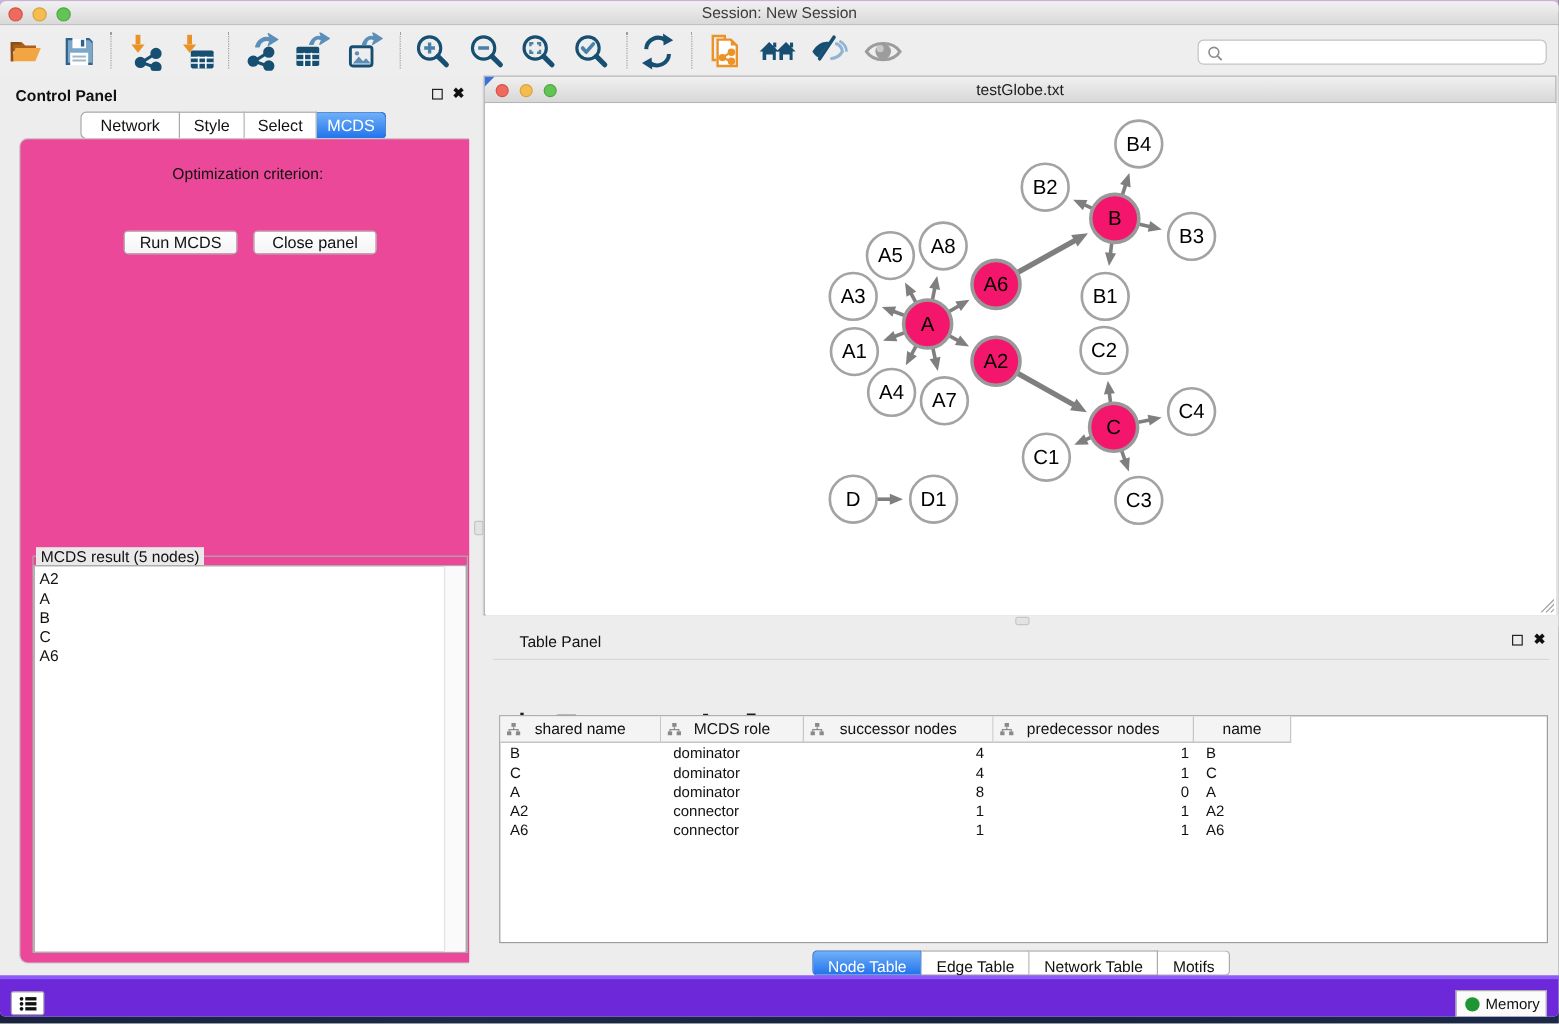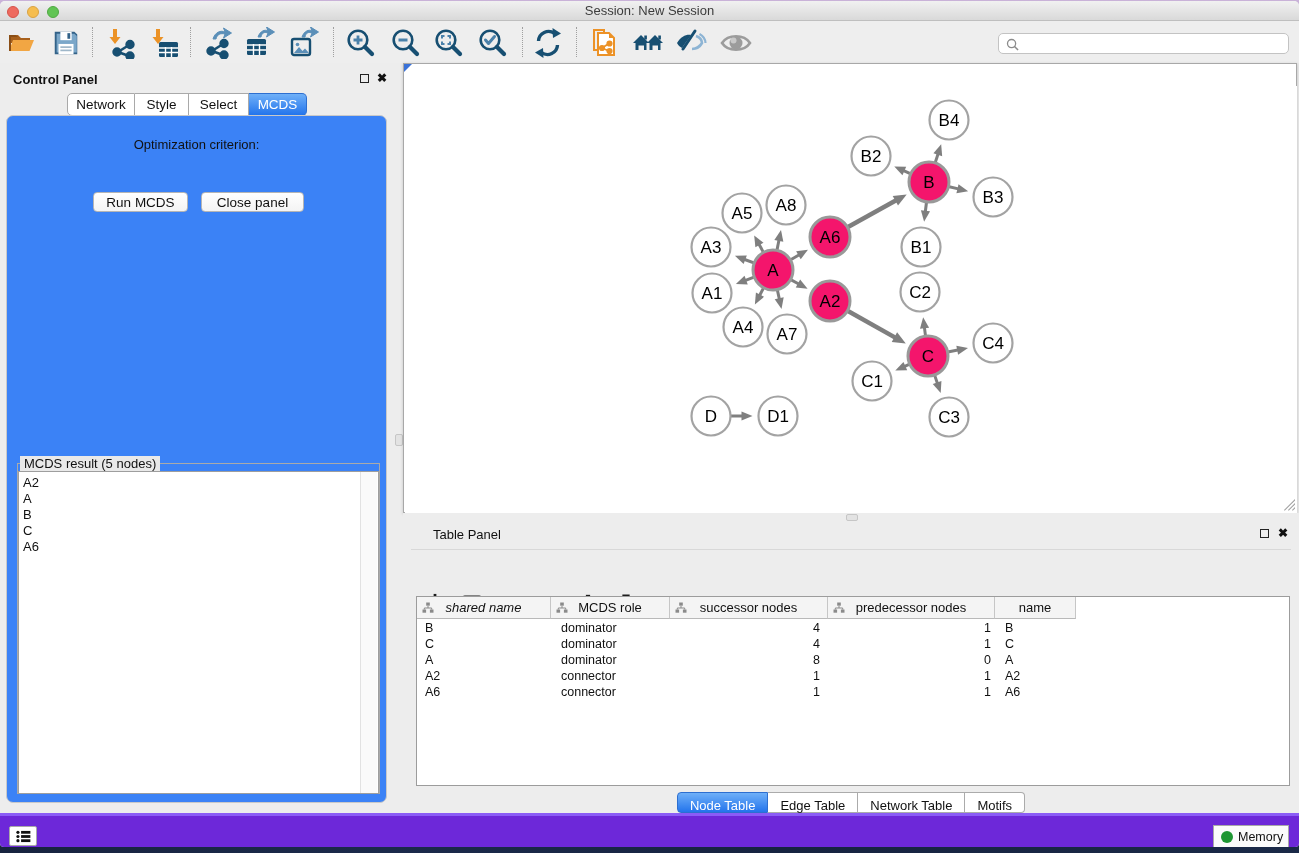--- a/index.html
+++ b/index.html
@@ -34,21 +34,21 @@
   .wicon{position:absolute;cursor:default;}
   .float-icon{width:9px;height:9px;border:1.6px solid #222;box-sizing:border-box;background:transparent;}
   .close-icon{font-size:12px;font-weight:bold;color:#111;line-height:10px;}
 
   .segtabs{position:absolute;display:flex;}
   .seg{box-sizing:border-box;background:#fff;border:1px solid #a9a9a9;border-left:none;font-size:13.5px;color:#111;text-align:center;display:flex;align-items:center;justify-content:center;}
   .seg:first-child{border-left:1px solid #a9a9a9;border-radius:5px 0 0 5px;}
   .seg:last-child{border-radius:0 5px 5px 0;}
   .seg.sel{background:linear-gradient(#6fb0f8,#2374ec);border-color:#2d6fd0;color:#fff;}
 
-  .tabpane{position:absolute;left:6px;top:52px;width:381px;height:688px;background:#3b82f6;border:1px solid #c9c9c9;border-radius:7px;box-sizing:border-box;}
+  .tabpane{position:absolute;left:16px;top:52px;width:381px;height:688px;background:#ec4899;border:1px solid #c9c9c9;border-radius:7px;box-sizing:border-box;}
   .opt-label{position:absolute;left:0;width:100%;text-align:center;font-size:13px;color:#111;}
   .combo{position:absolute;background:#fff;border:1px solid #b2b2b2;border-radius:4px;box-sizing:border-box;}
   .combo .val{position:absolute;left:12px;top:0;height:100%;display:flex;align-items:center;font-size:13px;color:#111;white-space:nowrap;}
   .combo .spin{position:absolute;right:-1px;top:-1px;width:21px;height:19px;background:linear-gradient(#6db1f9,#2a7bf0);border-radius:0 4px 4px 0;}
   .combo .spin svg{position:absolute;left:4px;top:2px;}
   .pbutton{position:absolute;background:linear-gradient(#ffffff,#f4f4f4);border:1px solid #b5b5b5;border-radius:4px;box-sizing:border-box;font-size:13.5px;color:#111;display:flex;align-items:center;justify-content:center;}
 
   .fieldset{position:absolute;left:10px;top:347px;width:363px;height:331px;border:1px solid #aaaaaa;box-sizing:border-box;}
   .fieldset .flabel{position:absolute;left:2px;top:-8px;background:#e9e9e9;padding:0 4px;font-size:13px;color:#111;}
   .resultlist{position:absolute;left:0px;top:7px;width:361px;height:323px;background:#fff;border:1px solid #9e9e9e;box-sizing:border-box;}
@@ -309,21 +309,21 @@
     </div>
 
     <div class="mainarea">
 
       <div class="cpanel">
         <div class="panel-title" style="left:13px;top:9px;font-weight:bold;">Control Panel</div>
         <div class="wicon float-icon" style="left:360px;top:11px;"></div>
         <div class="wicon close-icon" style="left:377px;top:10px;">✖</div>
 
         <div class="segtabs" style="left:67px;top:30px;height:23px;" id="cp-tabs">
-            <div class="seg" style="width: 68px; text-align: right;">Network</div>
+            <div class="seg" style="width: 83px; text-align: right;">Network</div>
             <div class="seg" style="width: 54px;">Style</div>
             <div class="seg" style="width: 60px;">Select</div>
             <div class="seg sel" style="width: 58px;">MCDS</div>
           </div>
 
         <div class="tabpane">
           <div class="opt-label" style="top:21px;">Optimization criterion:</div>
           <div class="pbutton" style="left:86px;top:76px;width:95px;height:20px;">Run MCDS</div>
           <div class="pbutton" style="left:194px;top:76px;width:103px;height:20px;">Close panel</div>
 
@@ -340,20 +340,26 @@
           </div>
         </div>
       </div>
 
       <div class="vdiv">
         <div class="grab"></div>
       </div>
 
       <div class="netdesk">
         <div class="iwindow">
+          <div class="ititle">
+            <div class="itl red"></div>
+            <div class="itl yellow"></div>
+            <div class="itl green"></div>
+            <div class="t">testGlobe.txt</div>
+          </div>
           <div class="bluecorner"></div>
           <div class="canvas">
             <svg id="graph-svg" width="892" height="427" viewBox="0 0 892 427">
                 <line x1="351.62529748810863" y1="190.17406816022134" x2="339.2815563805858" y2="194.82826562699222" stroke="#7f7f7f" stroke-width="3"></line>
                 <polygon points="330.8602808030417,198.00350068082034 339.5300530369724,189.8184503198412 342.77584886977445,198.42686535466407" fill="#7f7f7f"></polygon>
                 <line x1="383.3734682917003" y1="192.36100907092472" x2="394.6923053677908" y2="198.51686783160554" stroke="#7f7f7f" stroke-width="3"></line>
                 <polygon points="402.5986604892367,202.8168153537954 390.73758660723917,201.6023498887468 395.133088518811,193.52029798682435" fill="#7f7f7f"></polygon>
                 <line x1="351.5925911778262" y1="177.91338059822584" x2="338.3460345351426" y2="172.99933539206904" stroke="#7f7f7f" stroke-width="3"></line>
                 <polygon points="329.9079385694532,169.86907398544233 341.8210783575717,169.3821444333004 338.62125558635324,178.00775364267176" fill="#7f7f7f"></polygon>
                 <line x1="359.84943742542913" y1="199.48606889168468" x2="354.0682519327255" y2="210.4703213278216" stroke="#7f7f7f" stroke-width="3"></line>
@@ -517,21 +523,21 @@
               <path d="M18 10 l4 4 M22 10 l-4 4" stroke="#e7e7e7" stroke-width="1.4"></path>
             </svg>
           </div>
           <div class="tpicon" style="left:274px;">
             <span class="fxlabel">f(x)</span>
           </div>
         </div>
 
         <div class="ttable">
           <div class="thead" id="table-head">
-              <div class="thcell" style="left: 0px; width: 134px; font-style: italic;">
+              <div class="thcell" style="left: 0px; width: 134px;">
                 <svg width="12" height="12" viewBox="0 0 12 12">
                   <g fill="#8a8a8a">
                     <rect x="4.2" y="0.5" width="3.6" height="3.2"></rect>
                     <rect x="0.5" y="7.5" width="3.6" height="3.2"></rect>
                     <rect x="7.9" y="7.5" width="3.6" height="3.2"></rect>
                   </g>
                   <g stroke="#8a8a8a" stroke-width="1" fill="none">
                     <path d="M6 4 v2 M2.3 7.5 v-1.5 h7.4 v1.5"></path>
                   </g>
                 </svg>

